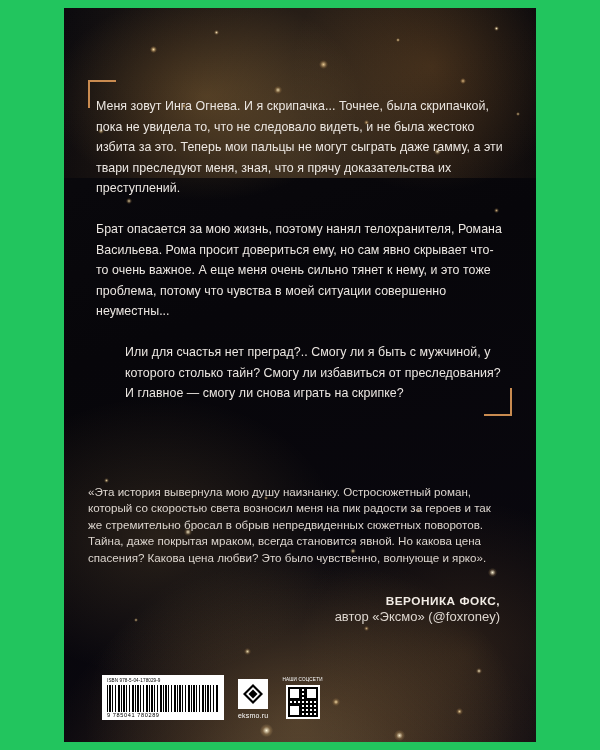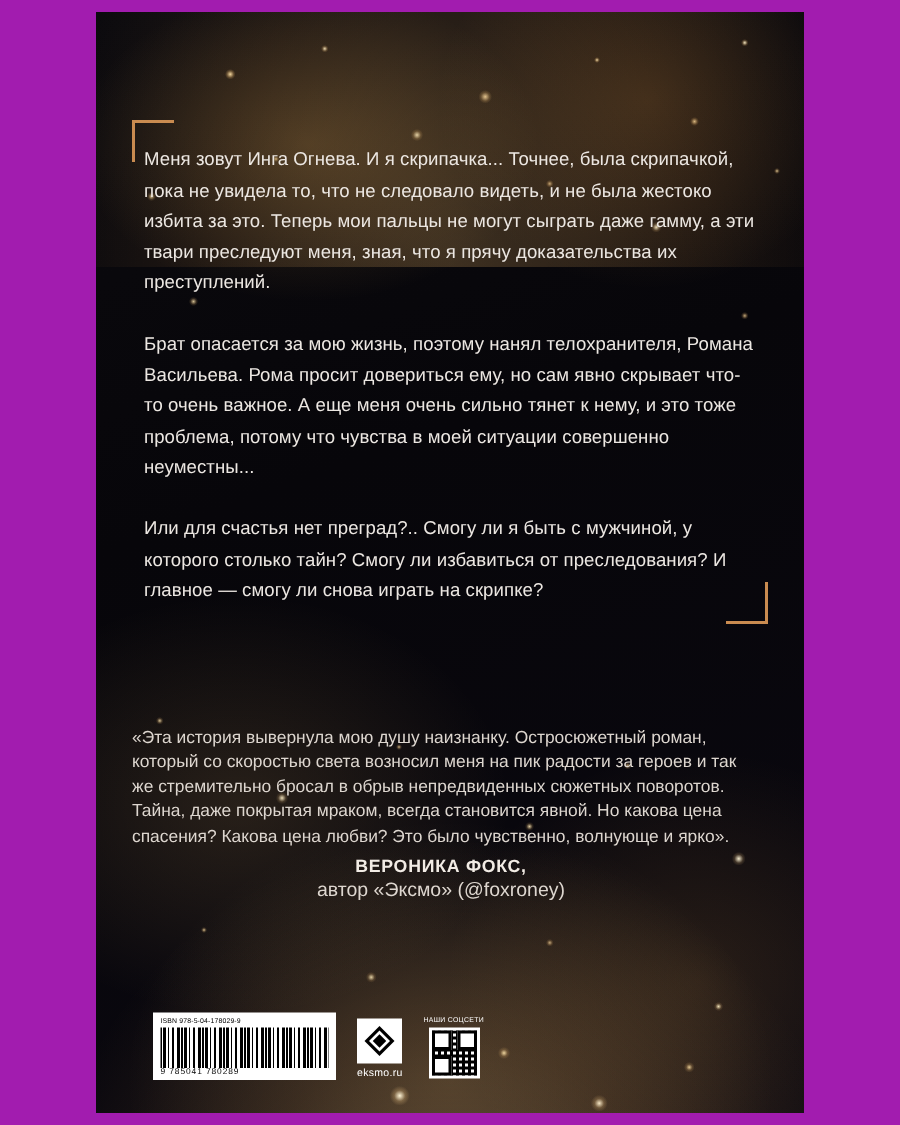--- a/index.html
+++ b/index.html
@@ -11,21 +11,21 @@
     width: 600px;
     height: 750px;
     font-family: "Liberation Sans", sans-serif;
     overflow: hidden;
   }
 
   .page {
     position: relative;
     width: 600px;
     height: 750px;
-    background: #a21caf;
+    background: #22c55e;
   }
 
   
   .cover {
     position: absolute;
     left: 64px;
     top: 8px;
     width: 472px;
     height: 734px;
     background:
@@ -153,38 +153,39 @@
     color: #ece7e2;
     font-size: 12.4px;
     line-height: 20.6px;
     letter-spacing: 0.05px;
   }
   .blurb p {
     margin: 0 0 20px 0;
   }
   .blurb p:last-child {
     margin-bottom: 0;
+    margin-left: 29px;
   }
 
   
   .review {
     position: absolute;
     left: 24px;
     top: 476px;
     width: 412px;
     color: #ddd6cf;
     font-size: 11.6px;
     line-height: 16.4px;
   }
   .review p {
     margin: 0;
   }
   .review .attrib {
-    margin-top: 4px;
-    text-align: center;
+    margin-top: 28px;
+    text-align: right;
     color: #f2ece5;
     line-height: 15px;
   }
   .review .attrib .name {
     font-weight: bold;
     letter-spacing: 0.5px;
     font-size: 11.8px;
   }
   .review .attrib .role {
     font-size: 13px;

